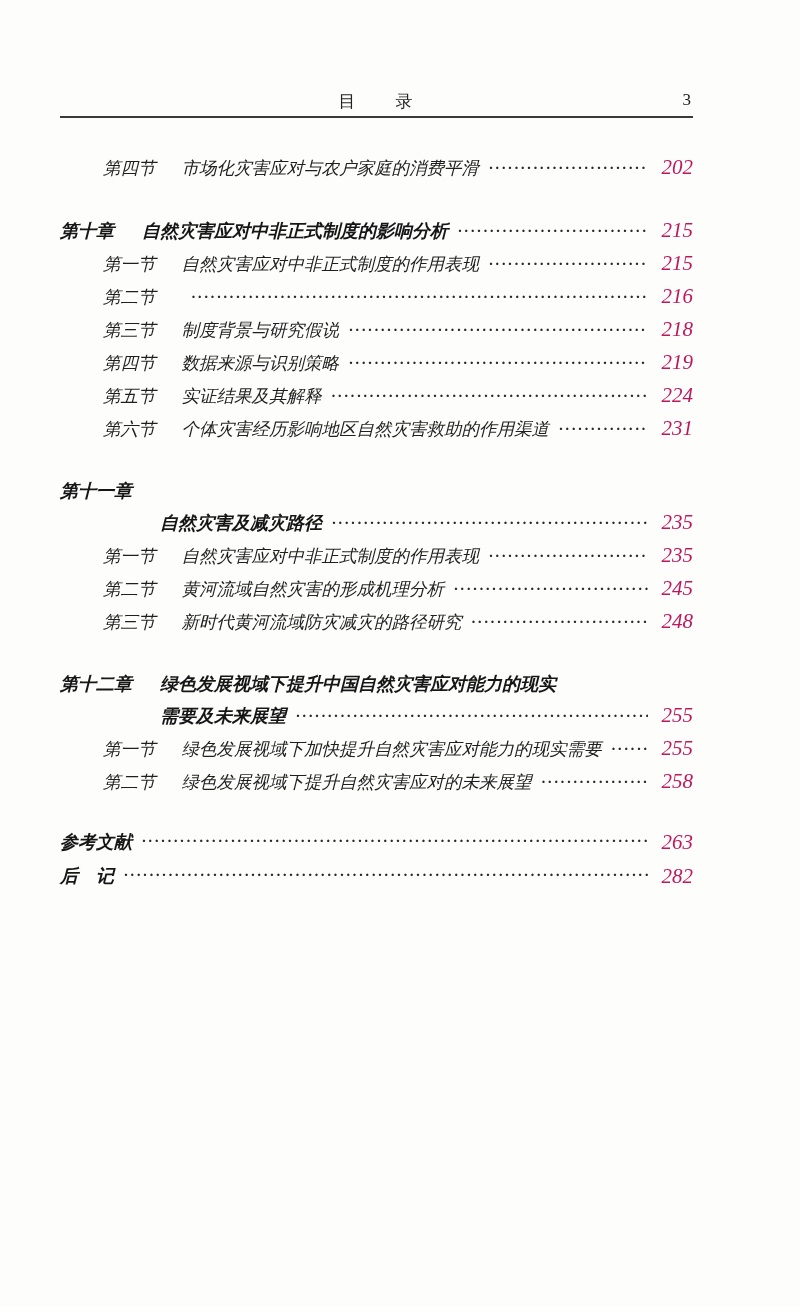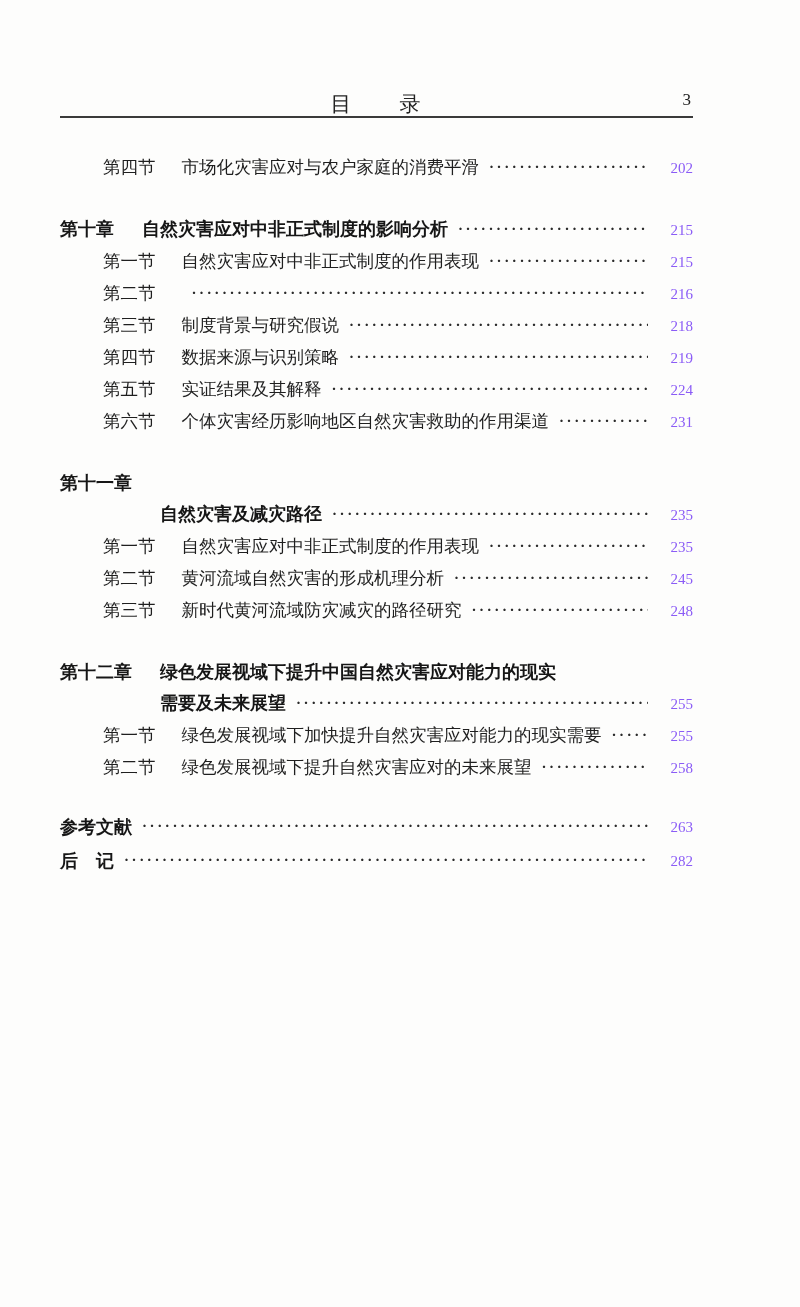--- a/index.html
+++ b/index.html
@@ -21,39 +21,40 @@
   }
   
   .running-header {
     position: relative;
     height: 24px;
   }
   .running-header .htitle {
     position: absolute;
     left: 0; right: 0;
     text-align: center;
-    font-size: 21px;
+    font-size: 17px;
     letter-spacing: 2px;
     color: #222;
   }
   .running-header .hpage {
     position: absolute;
     right: 2px;
     top: 0;
     font-size: 17px;
     color: #222;
   }
   .header-rule {
     margin-top: 2px;
     height: 0;
     border-bottom: 2px solid #3a3a3a;
   }
   
   .toc {
     margin-top: 34px;
+    font-style: italic;
   }
   .toc-row {
     display: flex;
     align-items: baseline;
     line-height: 31px;
     font-size: 17.5px;
     white-space: nowrap;
   }
   .toc-row.chapter, .toc-row.backmatter {
     font-family: "Liberation Sans", sans-serif;
@@ -88,22 +89,22 @@
     color: #2a2a2a;
     position: relative;
     top: -1px;
   }
   .page-num {
     flex: 0 0 auto;
     min-width: 36px;
     text-align: right;
     font-family: "Liberation Serif", serif;
     font-weight: 400;
-    font-size: 15px;
-    color: #8b5cf6;
+    font-size: 21px;
+    color: #be185d;
   }
 </style>
 </head>
 <body>
 
 <div class="page">
 
   <div class="running-header">
     <div class="htitle">目　　录</div>
     <div class="hpage">3</div>

